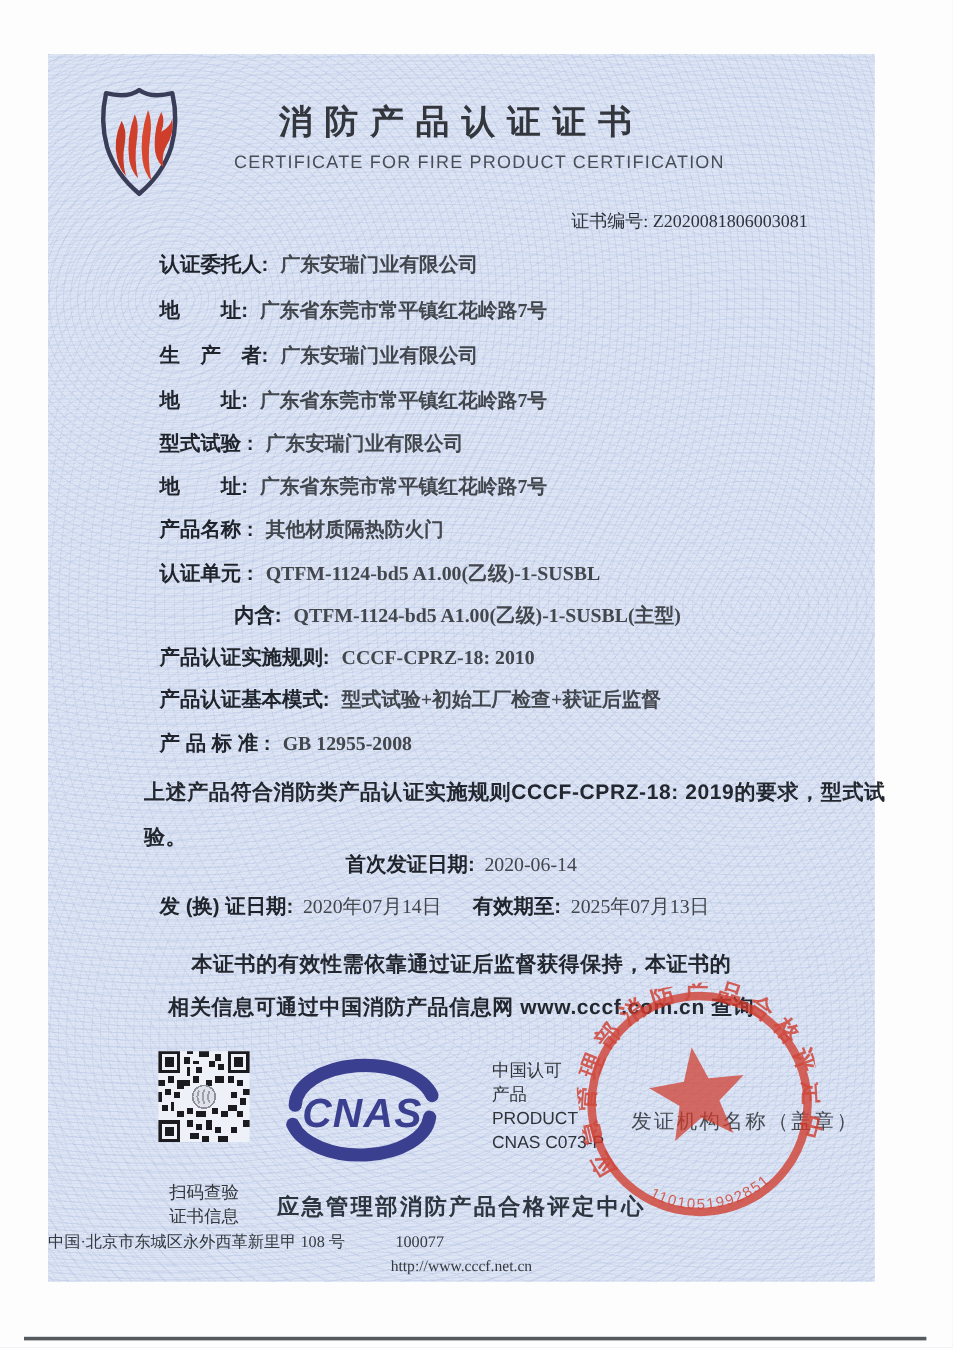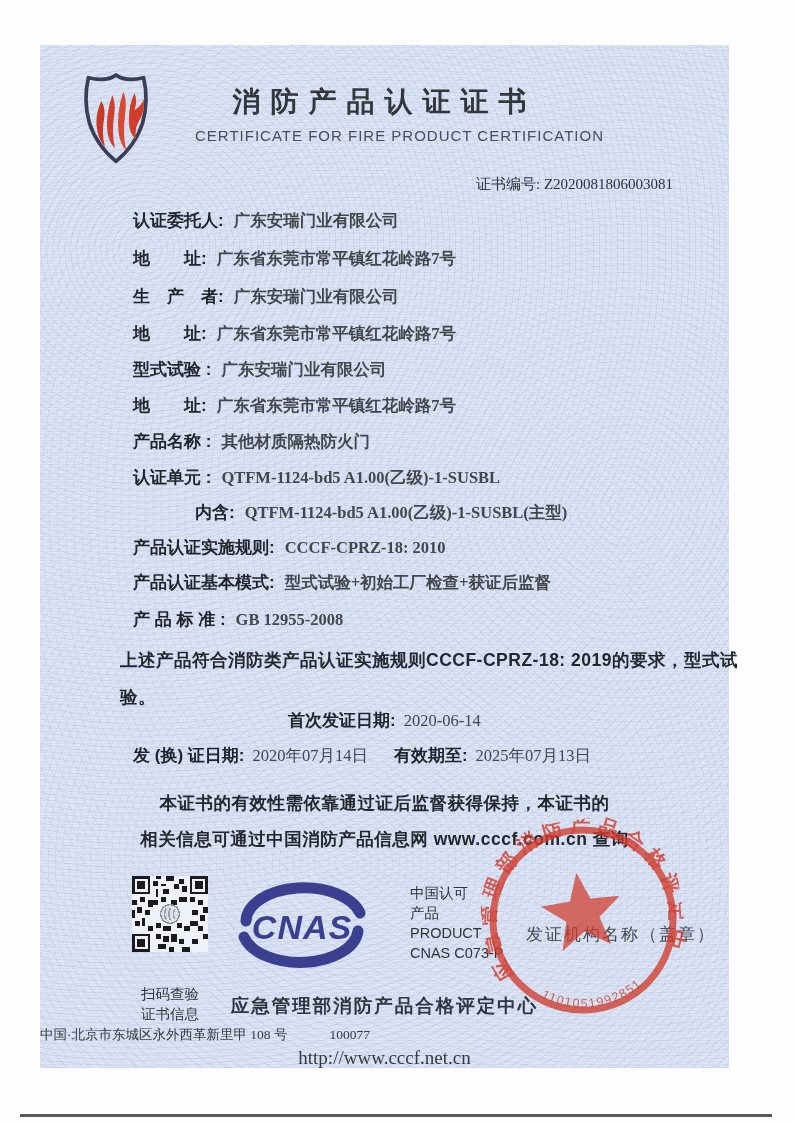--- a/index.html
+++ b/index.html
@@ -45,21 +45,21 @@
     opacity:0.9;transform:rotate(-8deg);}
   .issuer{position:absolute;left:486px;top:878px;font-family:"Liberation Serif",serif;
     font-size:17px;letter-spacing:2px;color:#454a52;white-space:nowrap;z-index:0;}
   .stampwrap{z-index:1;}
   .footorg{position:absolute;left:0;top:948px;width:100%;text-align:center;
     font-weight:700;font-size:18.5px;letter-spacing:2px;color:#2c3540;}
   .footaddr{position:absolute;left:0;top:981px;width:100%;text-align:left;
     font-family:"Liberation Serif",serif;font-size:13.5px;color:#343940;}
   .footaddr .post{margin-left:42px;}
   .footurl{position:absolute;left:0;top:1002px;width:100%;text-align:center;
-    font-family:"Liberation Serif",serif;font-size:19px;color:#343940;}
+    font-family:"Liberation Serif",serif;font-size:13px;color:#343940;}
   .scan-line{position:absolute;left:20px;top:1114px;width:752px;height:3px;background:#555a5e;}
 </style>
 </head>
 <body>
 
 <div class="page">
   <div class="panel">
 
     <svg class="logo" viewBox="0 0 100 110">
       <path d="M50,6 C58,12 68,12 80,9 C83,22 84,40 79,58 C73,77 62,90 50,100 C38,90 27,77 21,58 C16,40 17,22 20,9 C32,12 42,12 50,6 Z" fill="none" stroke="#3a3d58" stroke-width="4" stroke-linejoin="round"></path>

